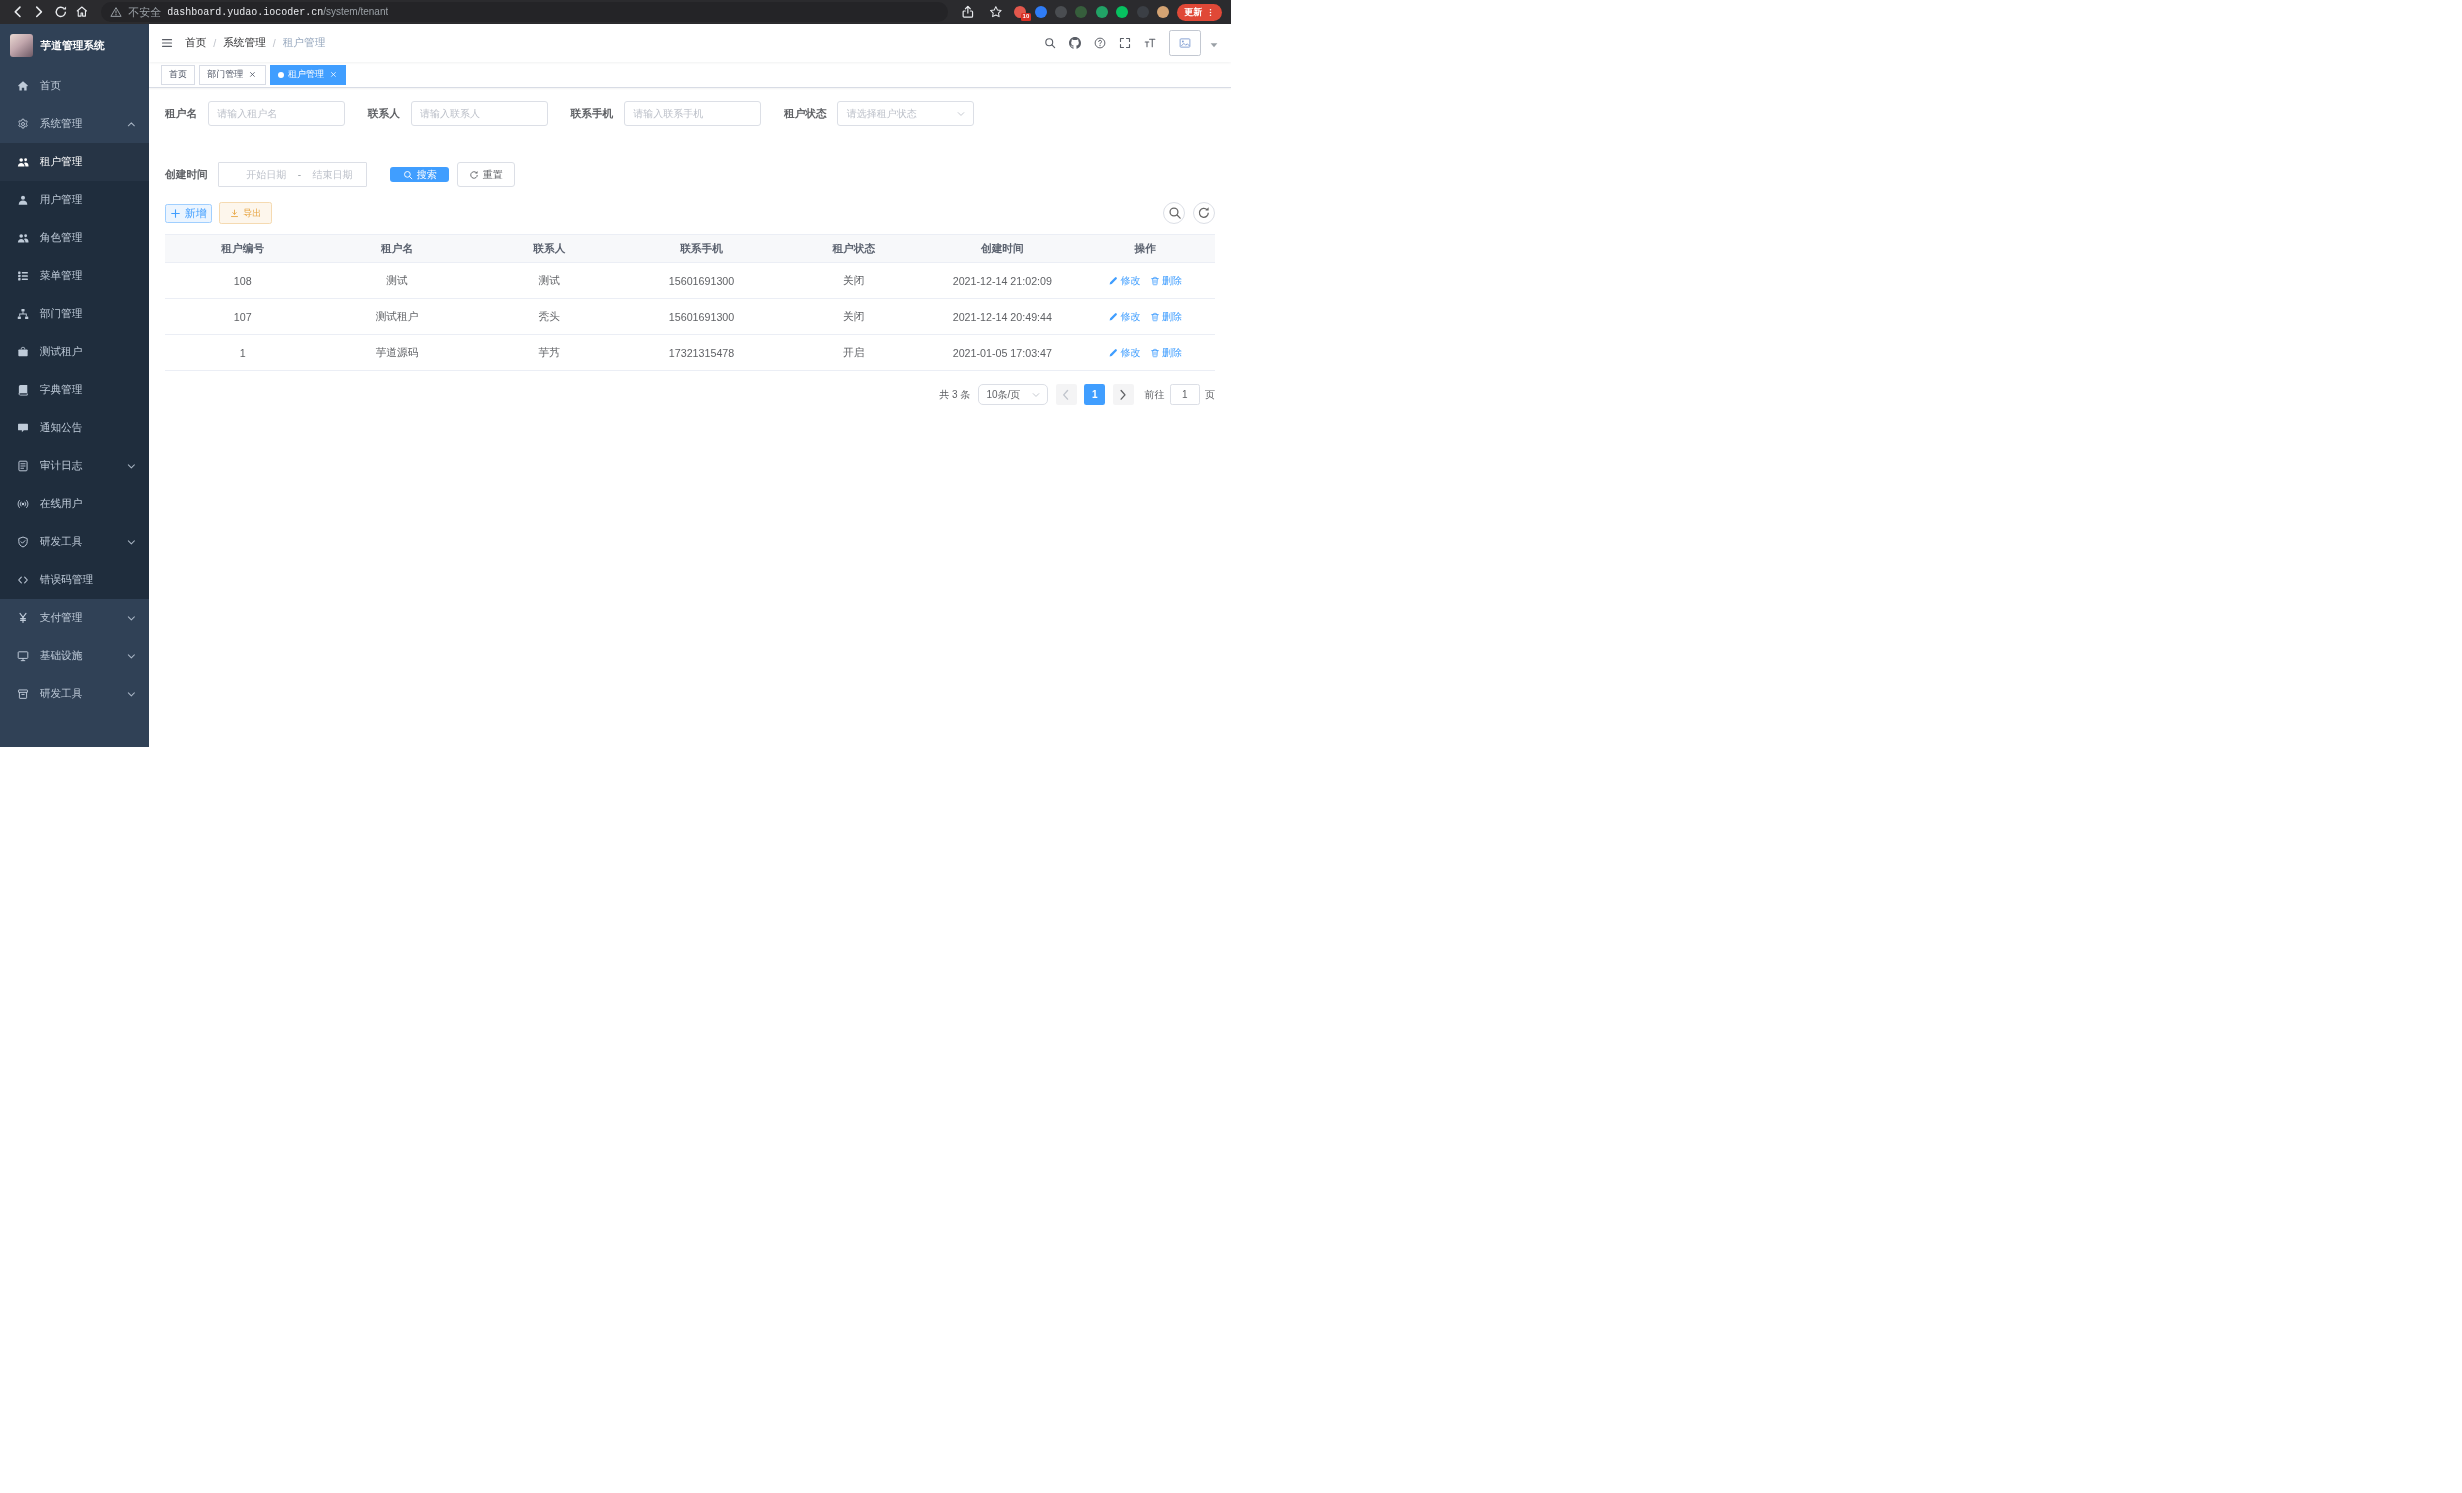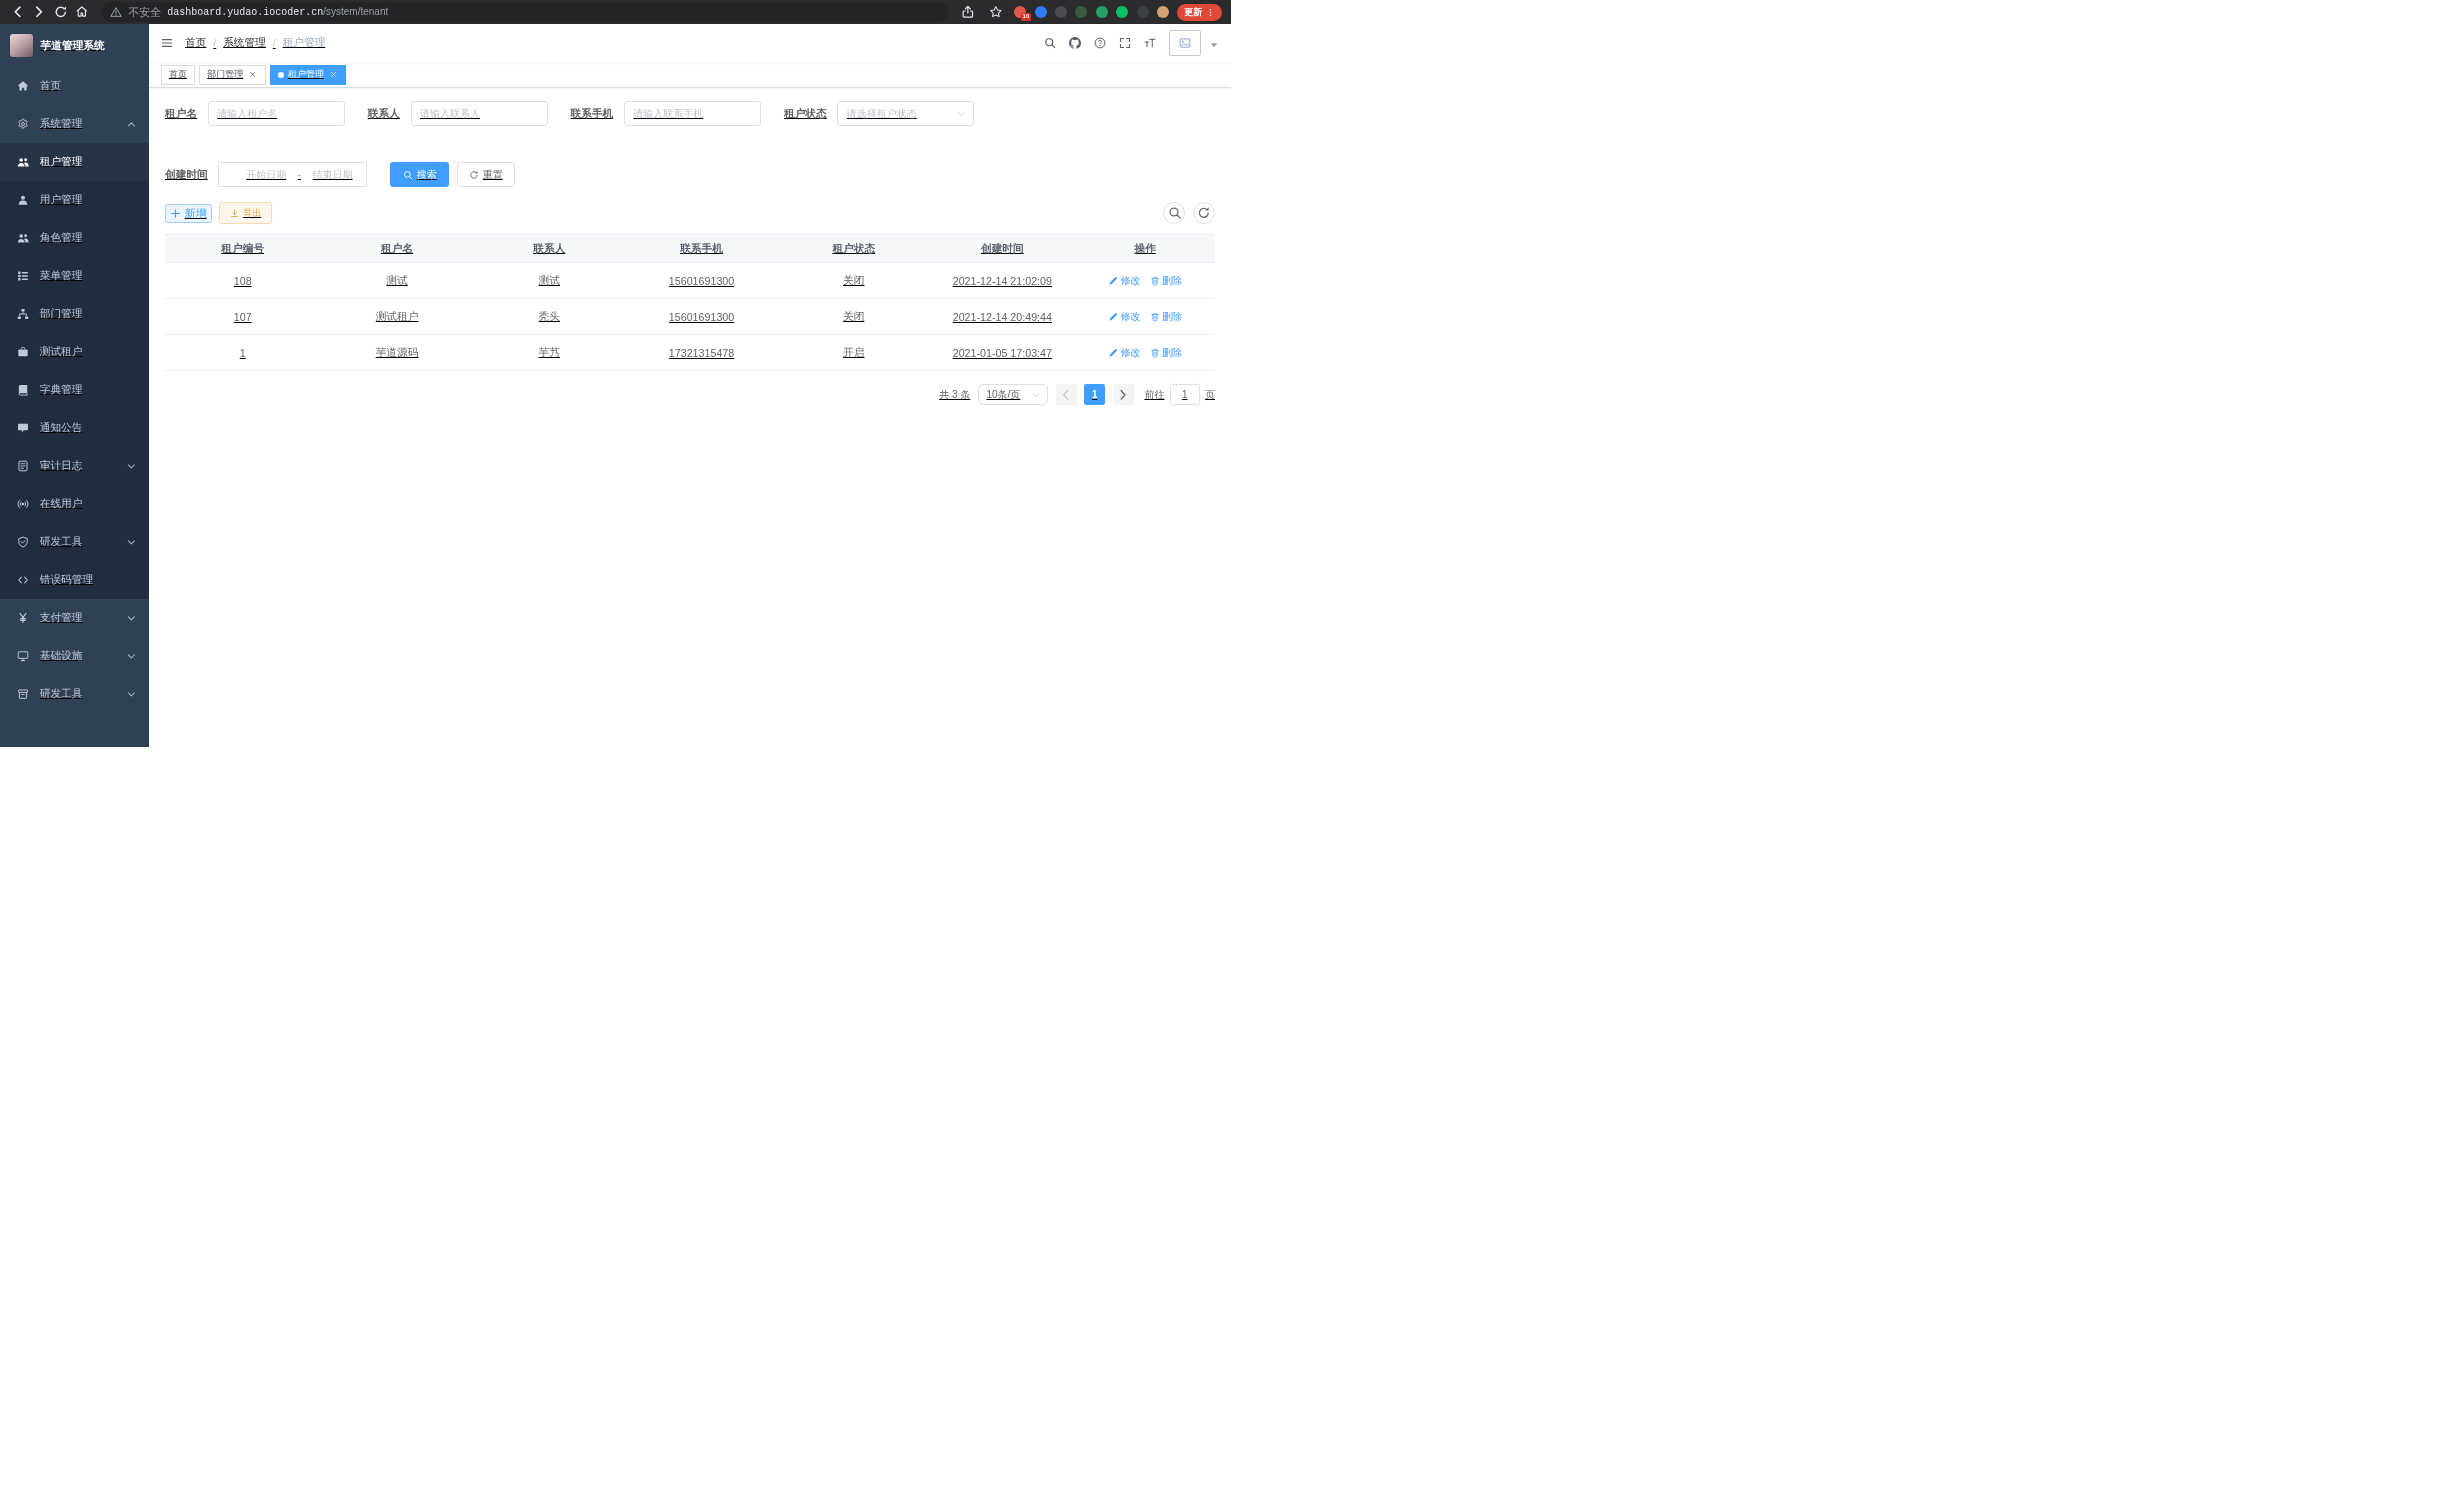--- a/index.html
+++ b/index.html
@@ -17,21 +17,21 @@
   .url { font-size:10px; white-space:nowrap; overflow:hidden; }
   .url .host { color:#e8eaed; font-weight:500;font-family:Liberation Mono, monospace; }
   .url .path { color:#9aa0a6; }
   .browser-right { display:flex; align-items:center; gap:8.4px; padding-right:1.5px; }
   .ext-dot { width:12px; height:12px; border-radius:50%; position:relative; cursor:pointer; flex:0 0 auto; }
   .ext-badge { position:absolute; right:-4.6px; bottom:-3px; background:#d93025; color:#fff; font-size:6px; line-height:7.6px; padding:0 1.5px; border-radius:1.5px; font-weight:700; }
   .update-pill { background:#e04837; height:17px; border-radius:9px; color:#fff; font-size:9px; font-weight:700; display:flex; align-items:center; gap:3.8px; padding:0 6.9px; cursor:pointer; white-space:nowrap;text-align:right; }
   .update-pill .kebab svg { width:9px; height:9px; }
 
   
-  .app { flex:1; display:flex; min-height:0;text-decoration:underline; }
+  .app { flex:1; display:flex; min-height:0; }
   .sidebar { width:149px; flex:0 0 149px; background:#304156; display:flex; flex-direction:column; overflow:hidden; }
   .logo { height:43px; display:flex; align-items:center; gap:7.6px; padding:0 10px; cursor:pointer; flex:0 0 auto; }
   .logo-img { width:23px; height:23px; border-radius:3px; background:linear-gradient(140deg,#ead9d2 0%,#c2a7ad 45%,#6e5a66 100%); flex:0 0 auto; }
   .logo-title { color:#fff; font-weight:700; font-size:10.7px; white-space:nowrap; }
   .menu { flex:1; overflow:hidden; }
   .menu-item { height:38px; display:flex; align-items:center; padding:0 12px 0 17px; color:#bfcbd9; font-size:10.7px; cursor:pointer; white-space:nowrap; }
   .menu-item .micon { width:12px; height:12px; margin-right:10.7px; display:flex; align-items:center; justify-content:center; flex:0 0 auto; }
   .menu-item .micon svg { width:11.4px; height:11.4px; }
   .menu-item.sub { background:#1f2d3d; }
   .menu-item.active { background:#263445; color:#ffffff; }
@@ -74,21 +74,21 @@
   .el-input::placeholder { color:#bcc0c9; }
   .el-select { width:137px; height:25px; border:0.8px solid #dcdfe6; border-radius:3px; display:flex; align-items:center; justify-content:space-between; padding:0 6.9px 0 8.4px; font-size:10px; color:#bcc0c9; background:#fff; cursor:pointer; }
   .sel-caret { display:flex; color:#c0c4cc; } .sel-caret svg { width:9px; height:9px; }
   .date-range { width:149px; height:25px; border:0.8px solid #dcdfe6; border-radius:1px; display:flex; align-items:center; padding:0 6.9px; gap:3px; font-size:10px; color:#bcc0c9; background:#fff; cursor:pointer; }
   .date-range .cal { display:flex; color:#c0c4cc; } .date-range .cal svg { width:10.7px; height:10.7px; }
   .dr-part { flex:1; text-align:center; white-space:nowrap; }
   .dr-sep { color:#9aa0a6; padding:0 1.5px; }
 
   .btn { display:inline-flex; align-items:center; justify-content:center; gap:3.8px; border-radius:3px; font-size:10px; cursor:pointer; border:0.8px solid transparent; font-family:inherit; white-space:nowrap; }
   .btn svg { width:10px; height:10px; }
-  .btn-primary { background:#409eff; color:#fff; height:25px; padding:0 11.4px; }
+  .btn-primary { background:#409eff; color:#fff; height:15px; padding:0 11.4px; }
   .btn-default { background:#fff; border-color:#dcdfe6; color:#606266; height:25px; padding:0 11.4px; }
   .btn-plain-primary { background:#ecf5ff; border-color:#a0cfff; color:#409eff; height:19px; padding:0 4px; font-size:11px; border-radius:2.3px; }
   .btn-plain-warning { background:#fdf6ec; border-color:#f5dab1; color:#e6a23c; height:22px; padding:0 10px; font-size:9px; border-radius:2.3px; }
   .form-btns { display:flex; align-items:center; gap:7.6px; }
 
   .toolbar { display:flex; align-items:center; gap:7.6px; margin-bottom:10px; }
   .toolbar-spacer { flex:1; }
   .circle-btn { width:22px; height:22px; border-radius:50%; border:0.8px solid #dcdfe6; display:flex; align-items:center; justify-content:center; color:#666; background:#fff; cursor:pointer; }
   .circle-btn svg { width:10px; height:10px; }
 

